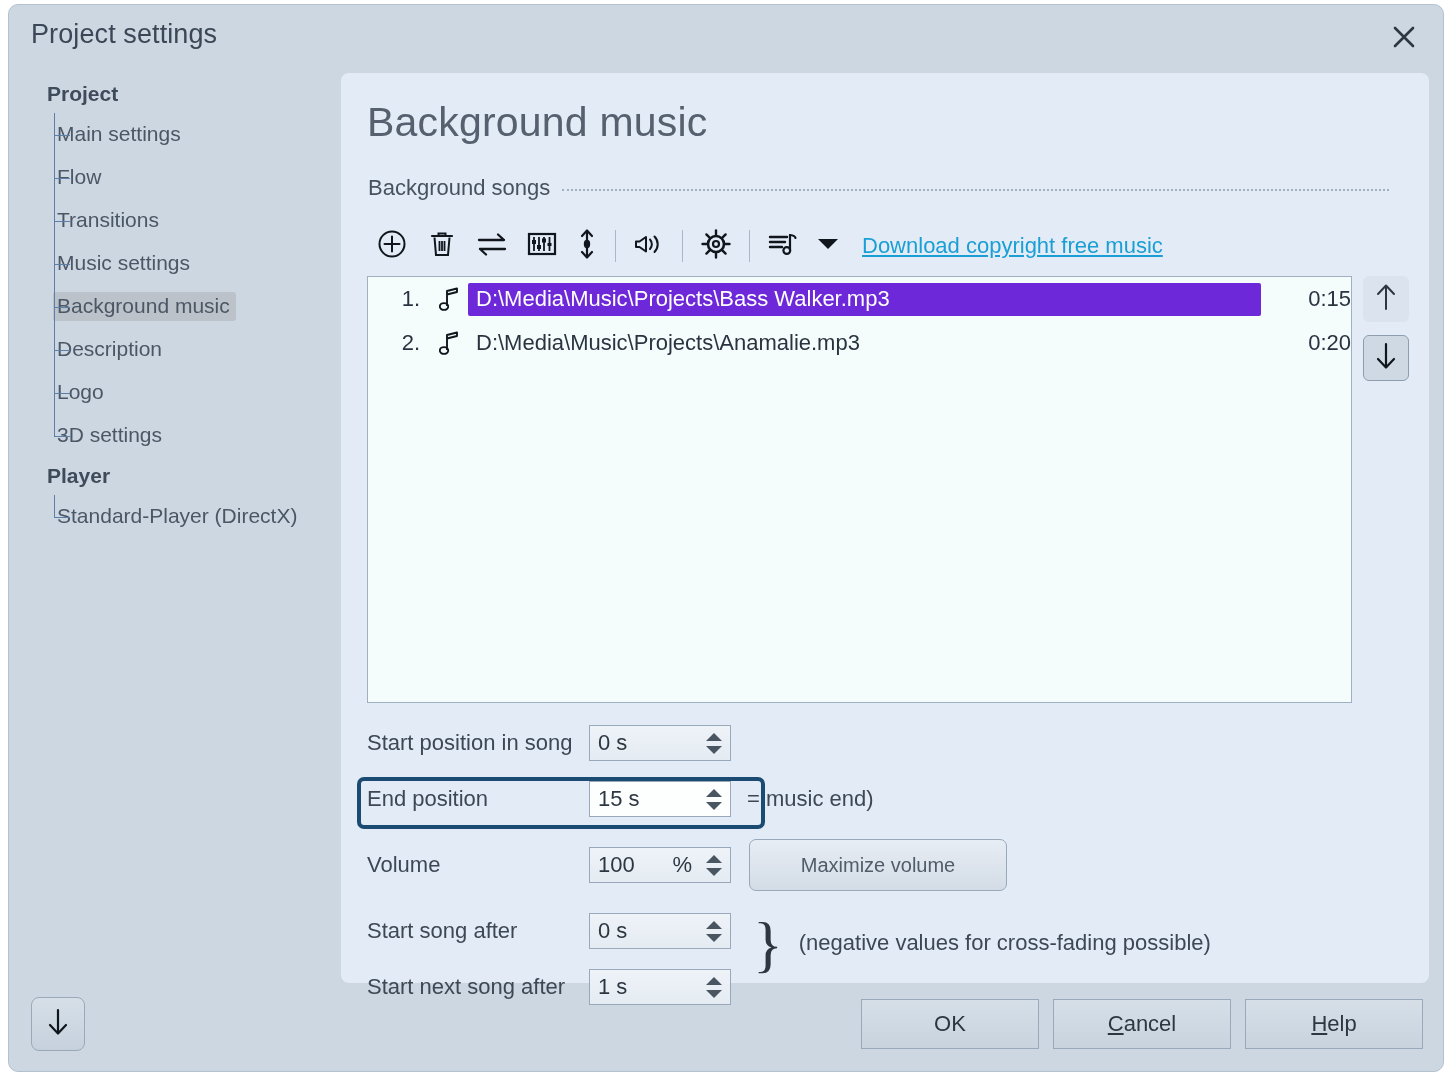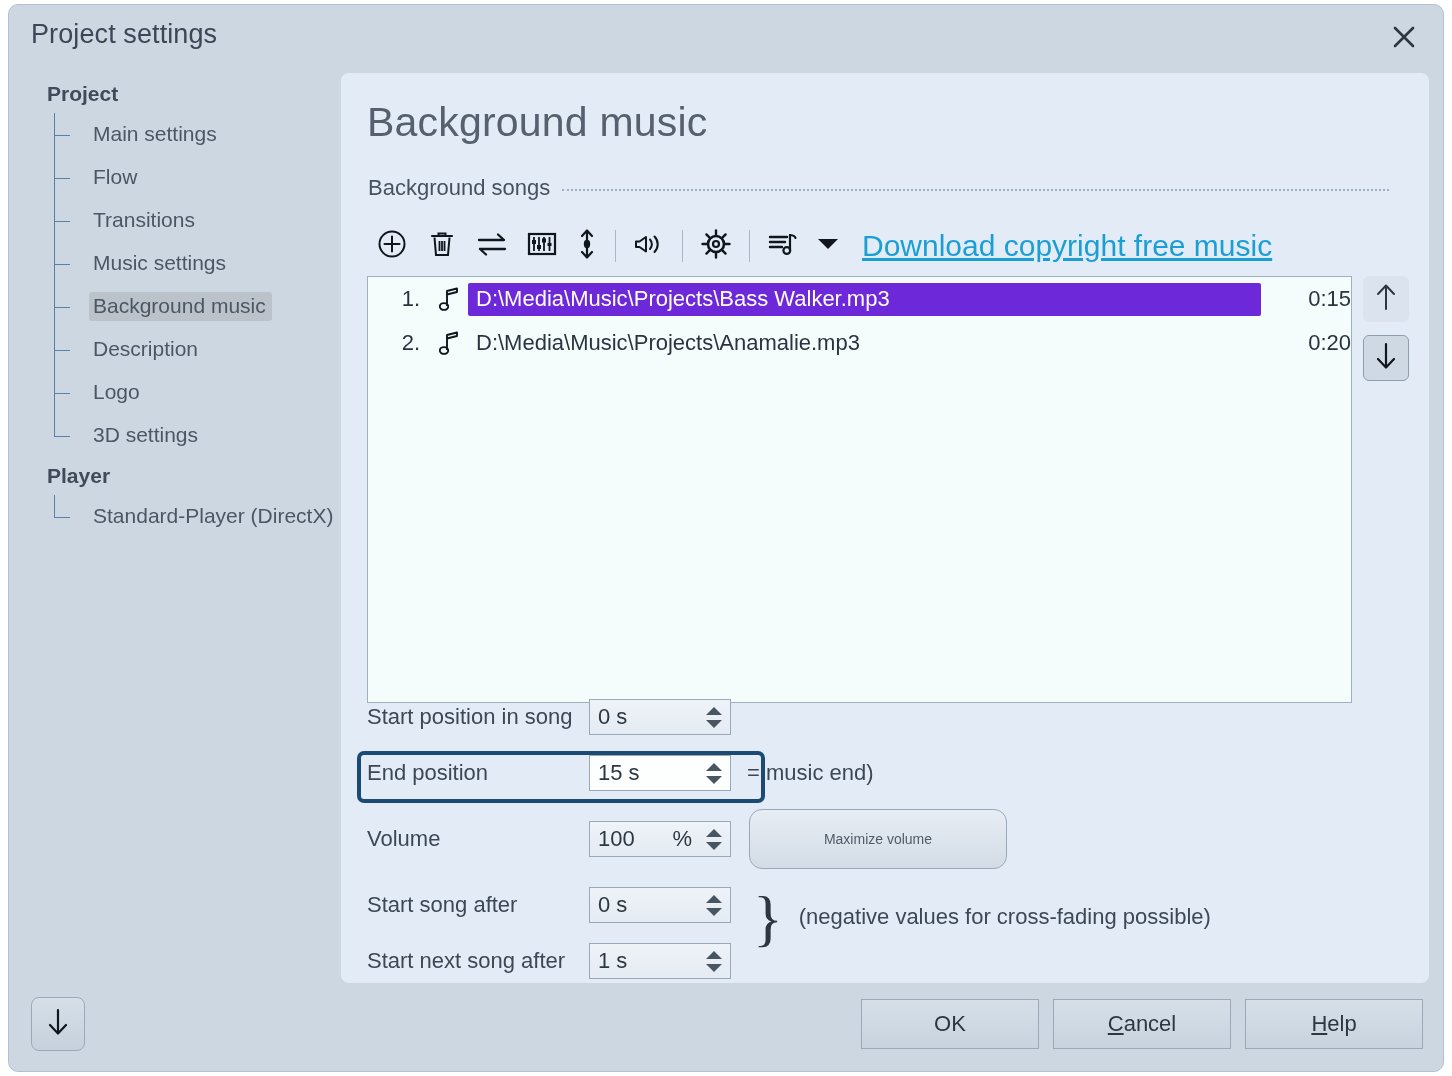--- a/index.html
+++ b/index.html
@@ -69,21 +69,21 @@
     position: relative;
     font-size: 21px;
     font-weight: bold;
     color: #3f4b5a;
     padding: 7px 0 7px 38px;
   }
   .tree-item {
     position: relative;
     font-size: 21px;
     color: #4b5765;
-    padding: 7px 0 7px 80px;
+    padding: 7px 0 7px 44px;
     white-space: nowrap;
   }
   .tree-item .label {
     display: inline-block;
     padding: 2px 6px 3px 4px;
     border-radius: 3px;
   }
   .tree-item.selected .label {
     background: #bcc2ca;
   }
@@ -170,21 +170,21 @@
   }
   .tb-btn.narrow { width: 40px; }
   .tb-sep {
     width: 1px;
     height: 32px;
     background: #a9b8c9;
     margin: 0 8px;
   }
   .tb-link {
     margin-left: 14px;
-    font-size: 30px;
+    font-size: 22px;
     color: #1a9fd4;
     text-decoration: underline;
     cursor: pointer;
     white-space: nowrap;
   }
 
   
   .listbox {
     position: absolute;
     left: 26px;
@@ -256,21 +256,21 @@
     left: 1022px;
     top: 262px;
     background: #cfd9e4;
     border: 1px solid #8d9dae;
   }
 
   
   .form {
     position: absolute;
     left: 26px;
-    top: 622px;
+    top: 648px;
     width: 1040px;
   }
   .frow {
     position: relative;
     display: flex;
     align-items: center;
     height: 44px;
     margin-bottom: 12px;
   }
   .flabel {
@@ -337,25 +337,25 @@
     pointer-events: none;
   }
 
   .hint {
     font-size: 22px;
     color: #3d4854;
     white-space: nowrap;
   }
   .maxvol-btn {
     width: 258px;
-    height: 60px;
+    height: 52px;
     border: 1px solid #9aa9ba;
-    border-radius: 13px;
+    border-radius: 7px;
     background: linear-gradient(180deg, #e7edf4 0%, #d3dce6 100%);
-    font-size: 14px;
+    font-size: 20px;
     color: #515c69;
     display: flex;
     align-items: center;
     justify-content: center;
     cursor: pointer;
     box-sizing: border-box;
   }
   .brace {
     font-size: 62px;
     color: #2d3742;

